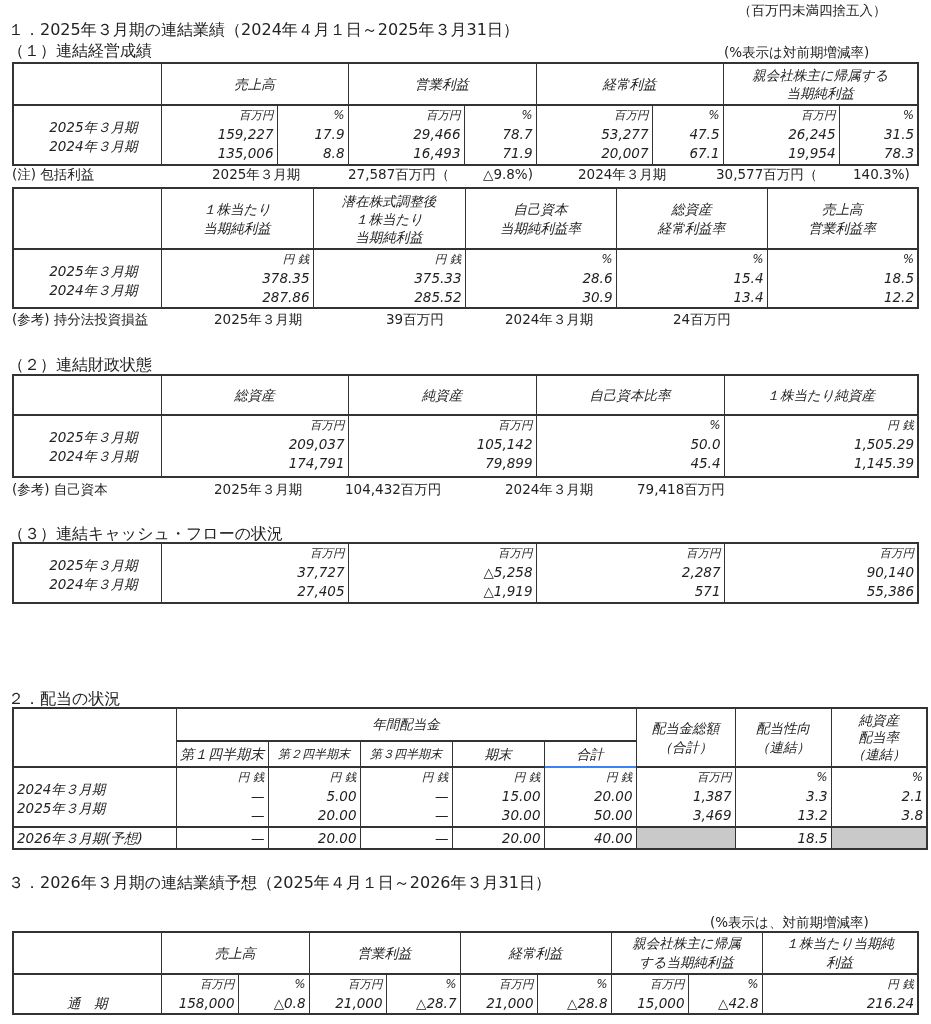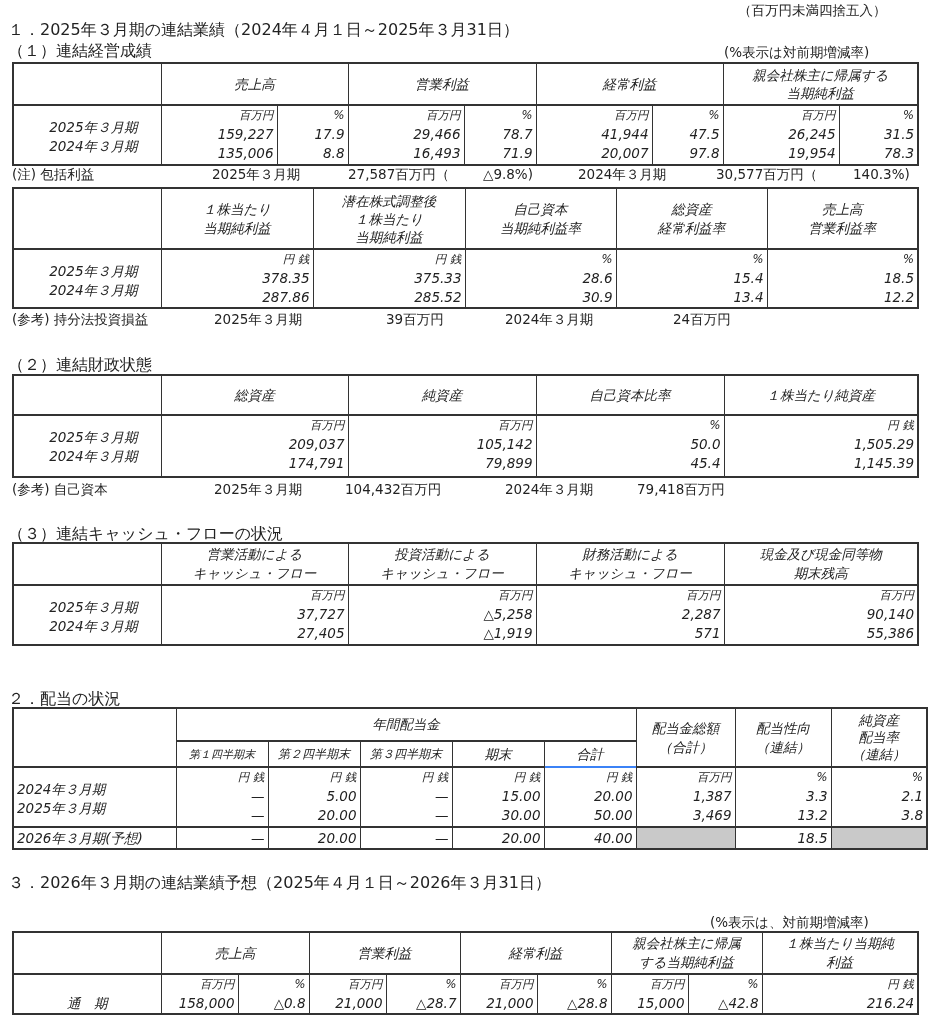--- a/index.html
+++ b/index.html
@@ -73,27 +73,27 @@
       <span>29,466</span>
       <span>16,493</span>
     </td>
     <td class="cell-stack" style="vertical-align:top;">
       <span class="unit">%</span>
       <span>78.7</span>
       <span>71.9</span>
     </td>
     <td class="cell-stack" style="vertical-align:top;">
       <span class="unit">百万円</span>
-      <span>41,944</span>
+      <span>53,277</span>
       <span>20,007</span>
     </td>
     <td class="cell-stack" style="vertical-align:top;">
       <span class="unit">%</span>
       <span>47.5</span>
-      <span>97.8</span>
+      <span>67.1</span>
     </td>
     <td class="cell-stack" style="vertical-align:top;">
       <span class="unit">百万円</span>
       <span>26,245</span>
       <span>19,954</span>
     </td>
     <td class="cell-stack" style="vertical-align:top;">
       <span class="unit">%</span>
       <span>31.5</span>
       <span>78.3</span>
@@ -239,39 +239,20 @@
 <div class="abs ttl" style="left:8px; top:524px;">（３）連結キャッシュ・フローの状況</div>
 <table class="outer" style="left:12px; top:542px; width:905px;">
   <colgroup>
     <col style="width:148px">
       <col style="width:187px">
       <col style="width:188px">
       <col style="width:188px">
       <col style="width:194px">
   </colgroup>
   <tbody>
-      <tr class="hdr-bottom" style="height:42px;">
-    <th></th>
-    <th style="line-height:19px;">
-      <span style="display:block">営業活動による</span>
-      <span style="display:block">キャッシュ・フロー</span>
-    </th>
-    <th style="line-height:19px;">
-      <span style="display:block">投資活動による</span>
-      <span style="display:block">キャッシュ・フロー</span>
-    </th>
-    <th style="line-height:19px;">
-      <span style="display:block">財務活動による</span>
-      <span style="display:block">キャッシュ・フロー</span>
-    </th>
-    <th style="line-height:19px;">
-      <span style="display:block">現金及び現金同等物</span>
-      <span style="display:block">期末残高</span>
-    </th>
-  </tr>
   <tr style="height:60px;">
     <td class="cell-stack" style="padding-top:12px; vertical-align:top;">
       <span style="padding-right:20px;">2025年３月期</span>
       <span style="padding-right:20px;">2024年３月期</span>
     </td>
     <td class="cell-stack" style="vertical-align:top;">
       <span class="unit">百万円</span>
       <span>37,727</span>
       <span>27,405</span>
     </td>
@@ -319,21 +300,21 @@
       <span style="display:block">配当性向</span>
       <span style="display:block">（連結）</span>
     </th>
     <th rowspan="2" style="border-bottom:2px solid #333; line-height:17px;">
       <span style="display:block">純資産</span>
       <span style="display:block">配当率</span>
       <span style="display:block">（連結）</span>
     </th>
   </tr>
   <tr style="height:26px;">
-    <th style="font-size:11px; padding:0 1px; border-bottom:2px solid #333;margin-top:48px;">第１四半期末</th>
+    <th style="font-size:14px; padding:0 1px; border-bottom:2px solid #333;margin-top:48px;">第１四半期末</th>
     <th style="font-size:12px; padding:0 1px; border-bottom:2px solid #333;">第２四半期末</th>
     <th style="font-size:12px; padding:0 1px; border-bottom:2px solid #333;">第３四半期末</th>
     <th style="border-bottom:2px solid #333;">期末</th>
     <th style="border-bottom:2px solid #3b82f6;">合計</th>
   </tr>
   <tr style="height:60px;">
     <td class="cell-stack" style="padding-top:12px; vertical-align:top;">
       <span style="text-align:left;">2024年３月期</span>
       <span style="text-align:left;">2025年３月期</span>
     </td>

